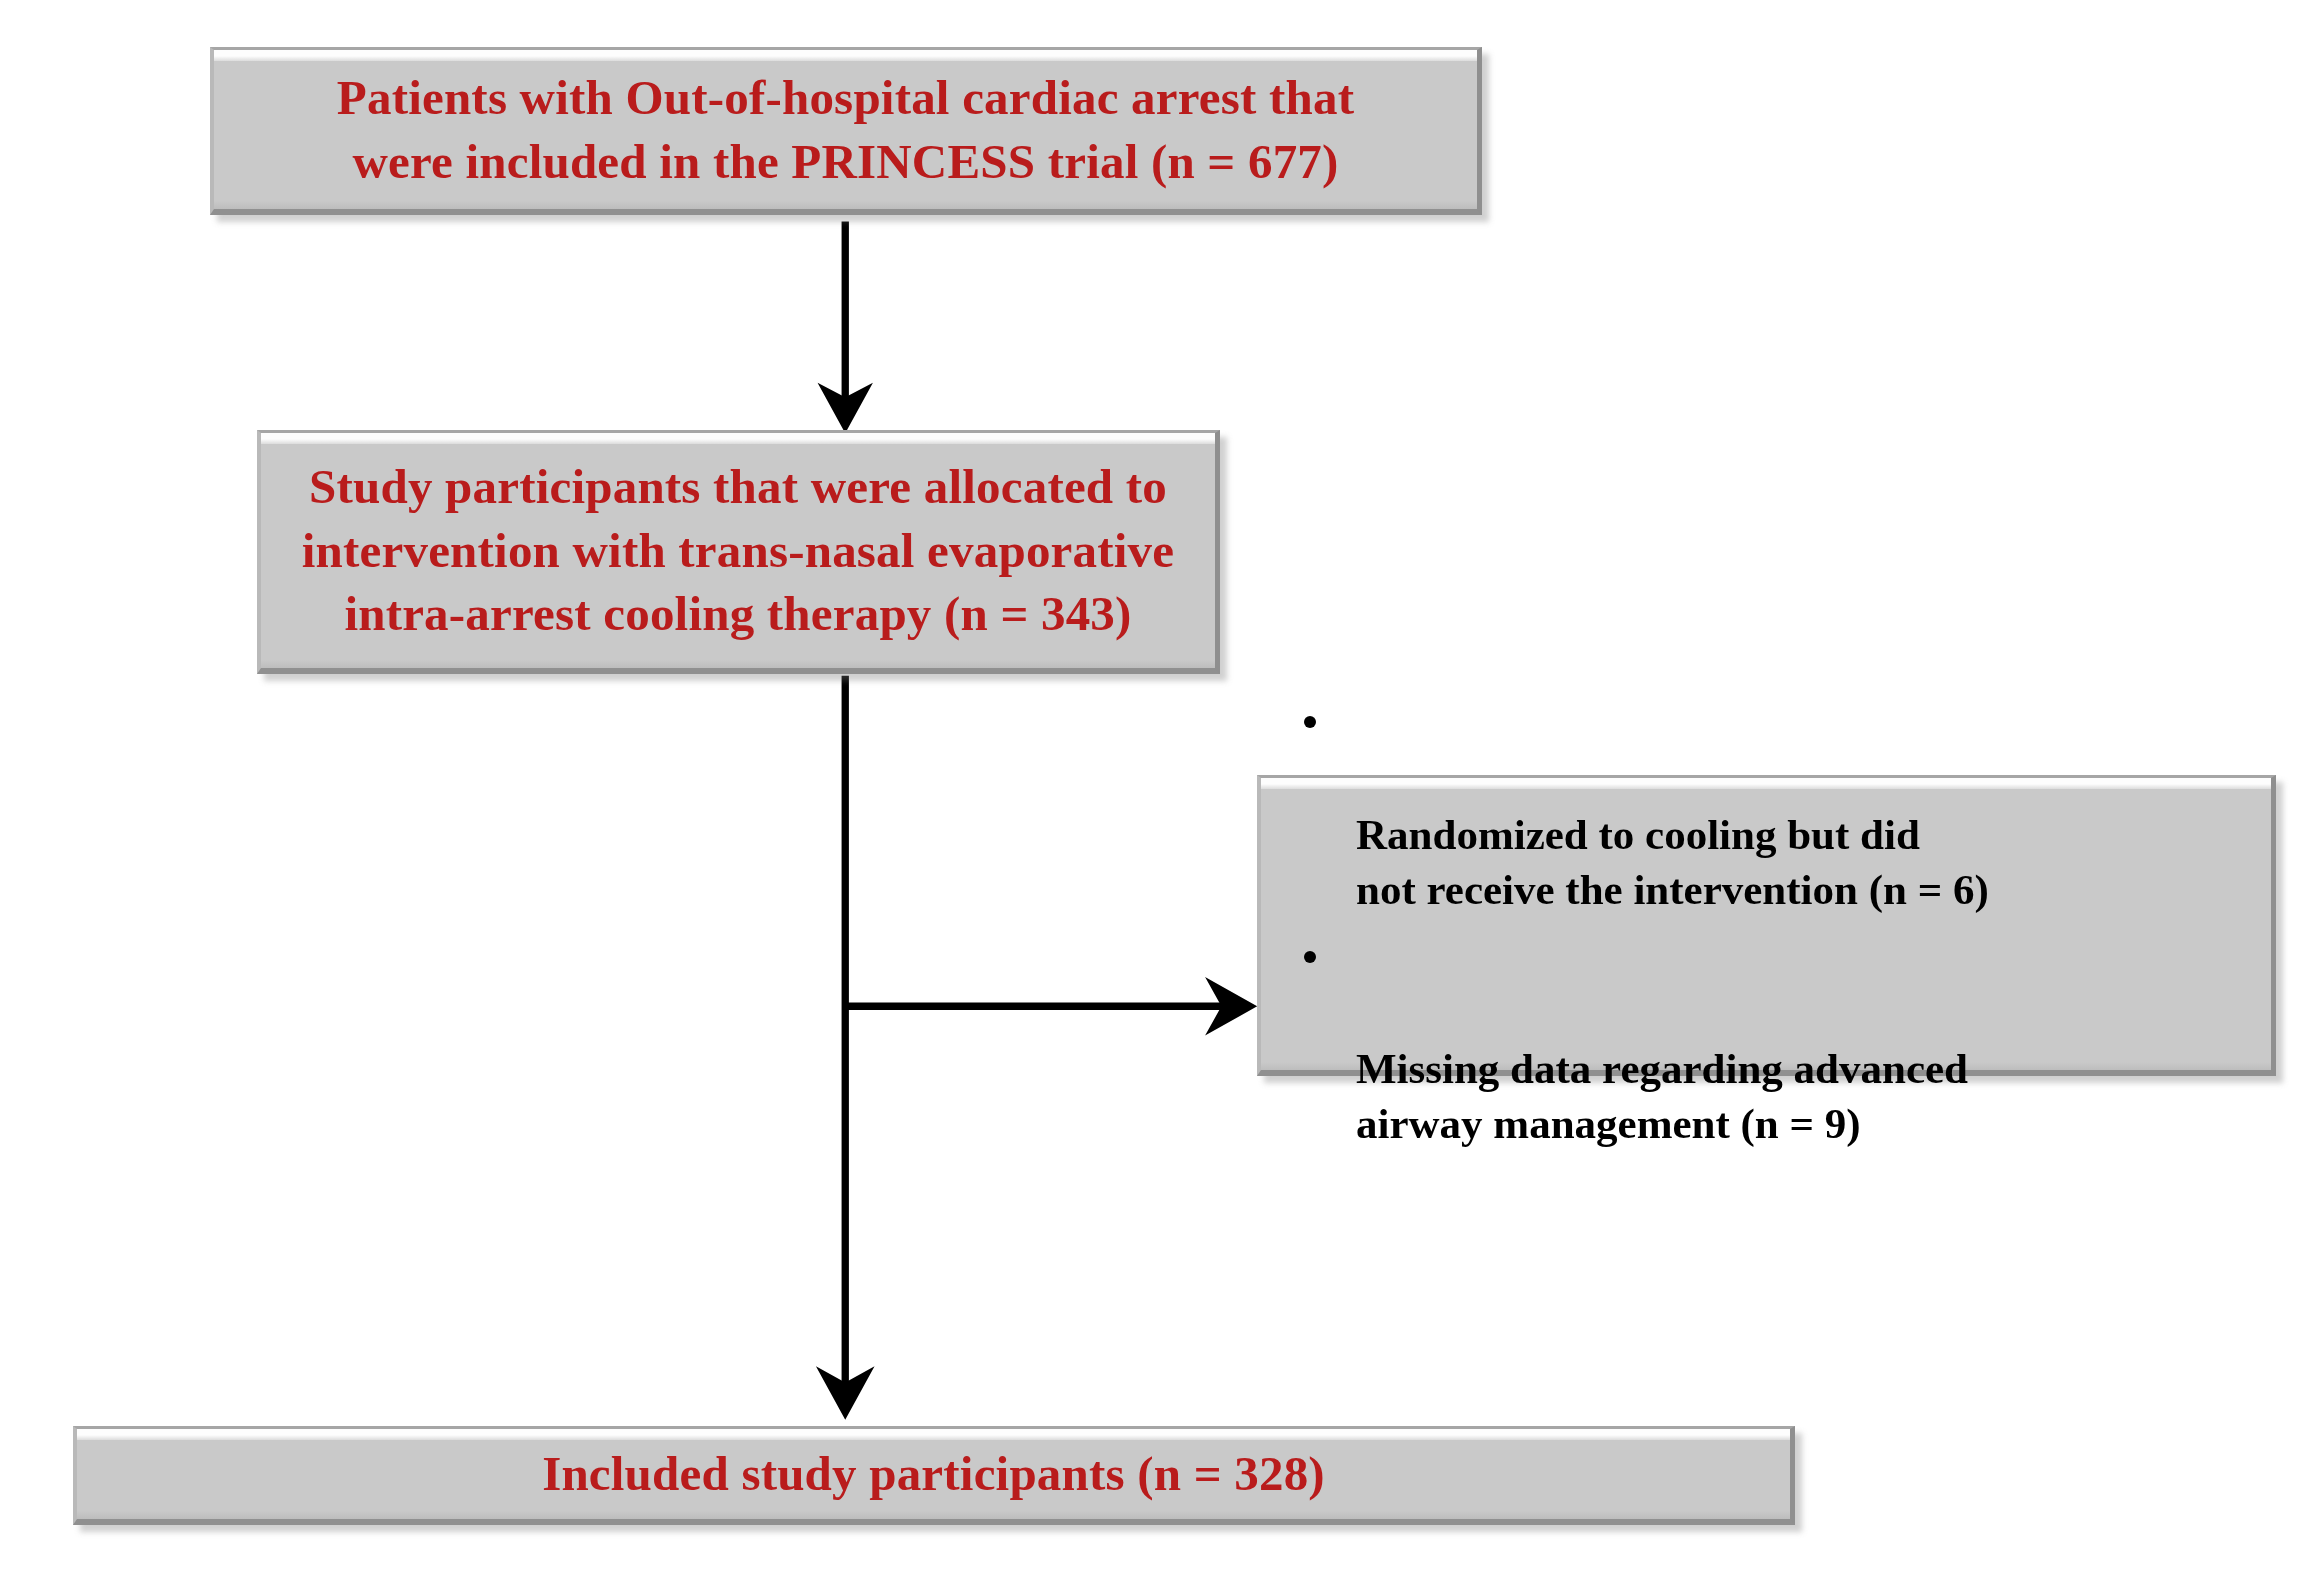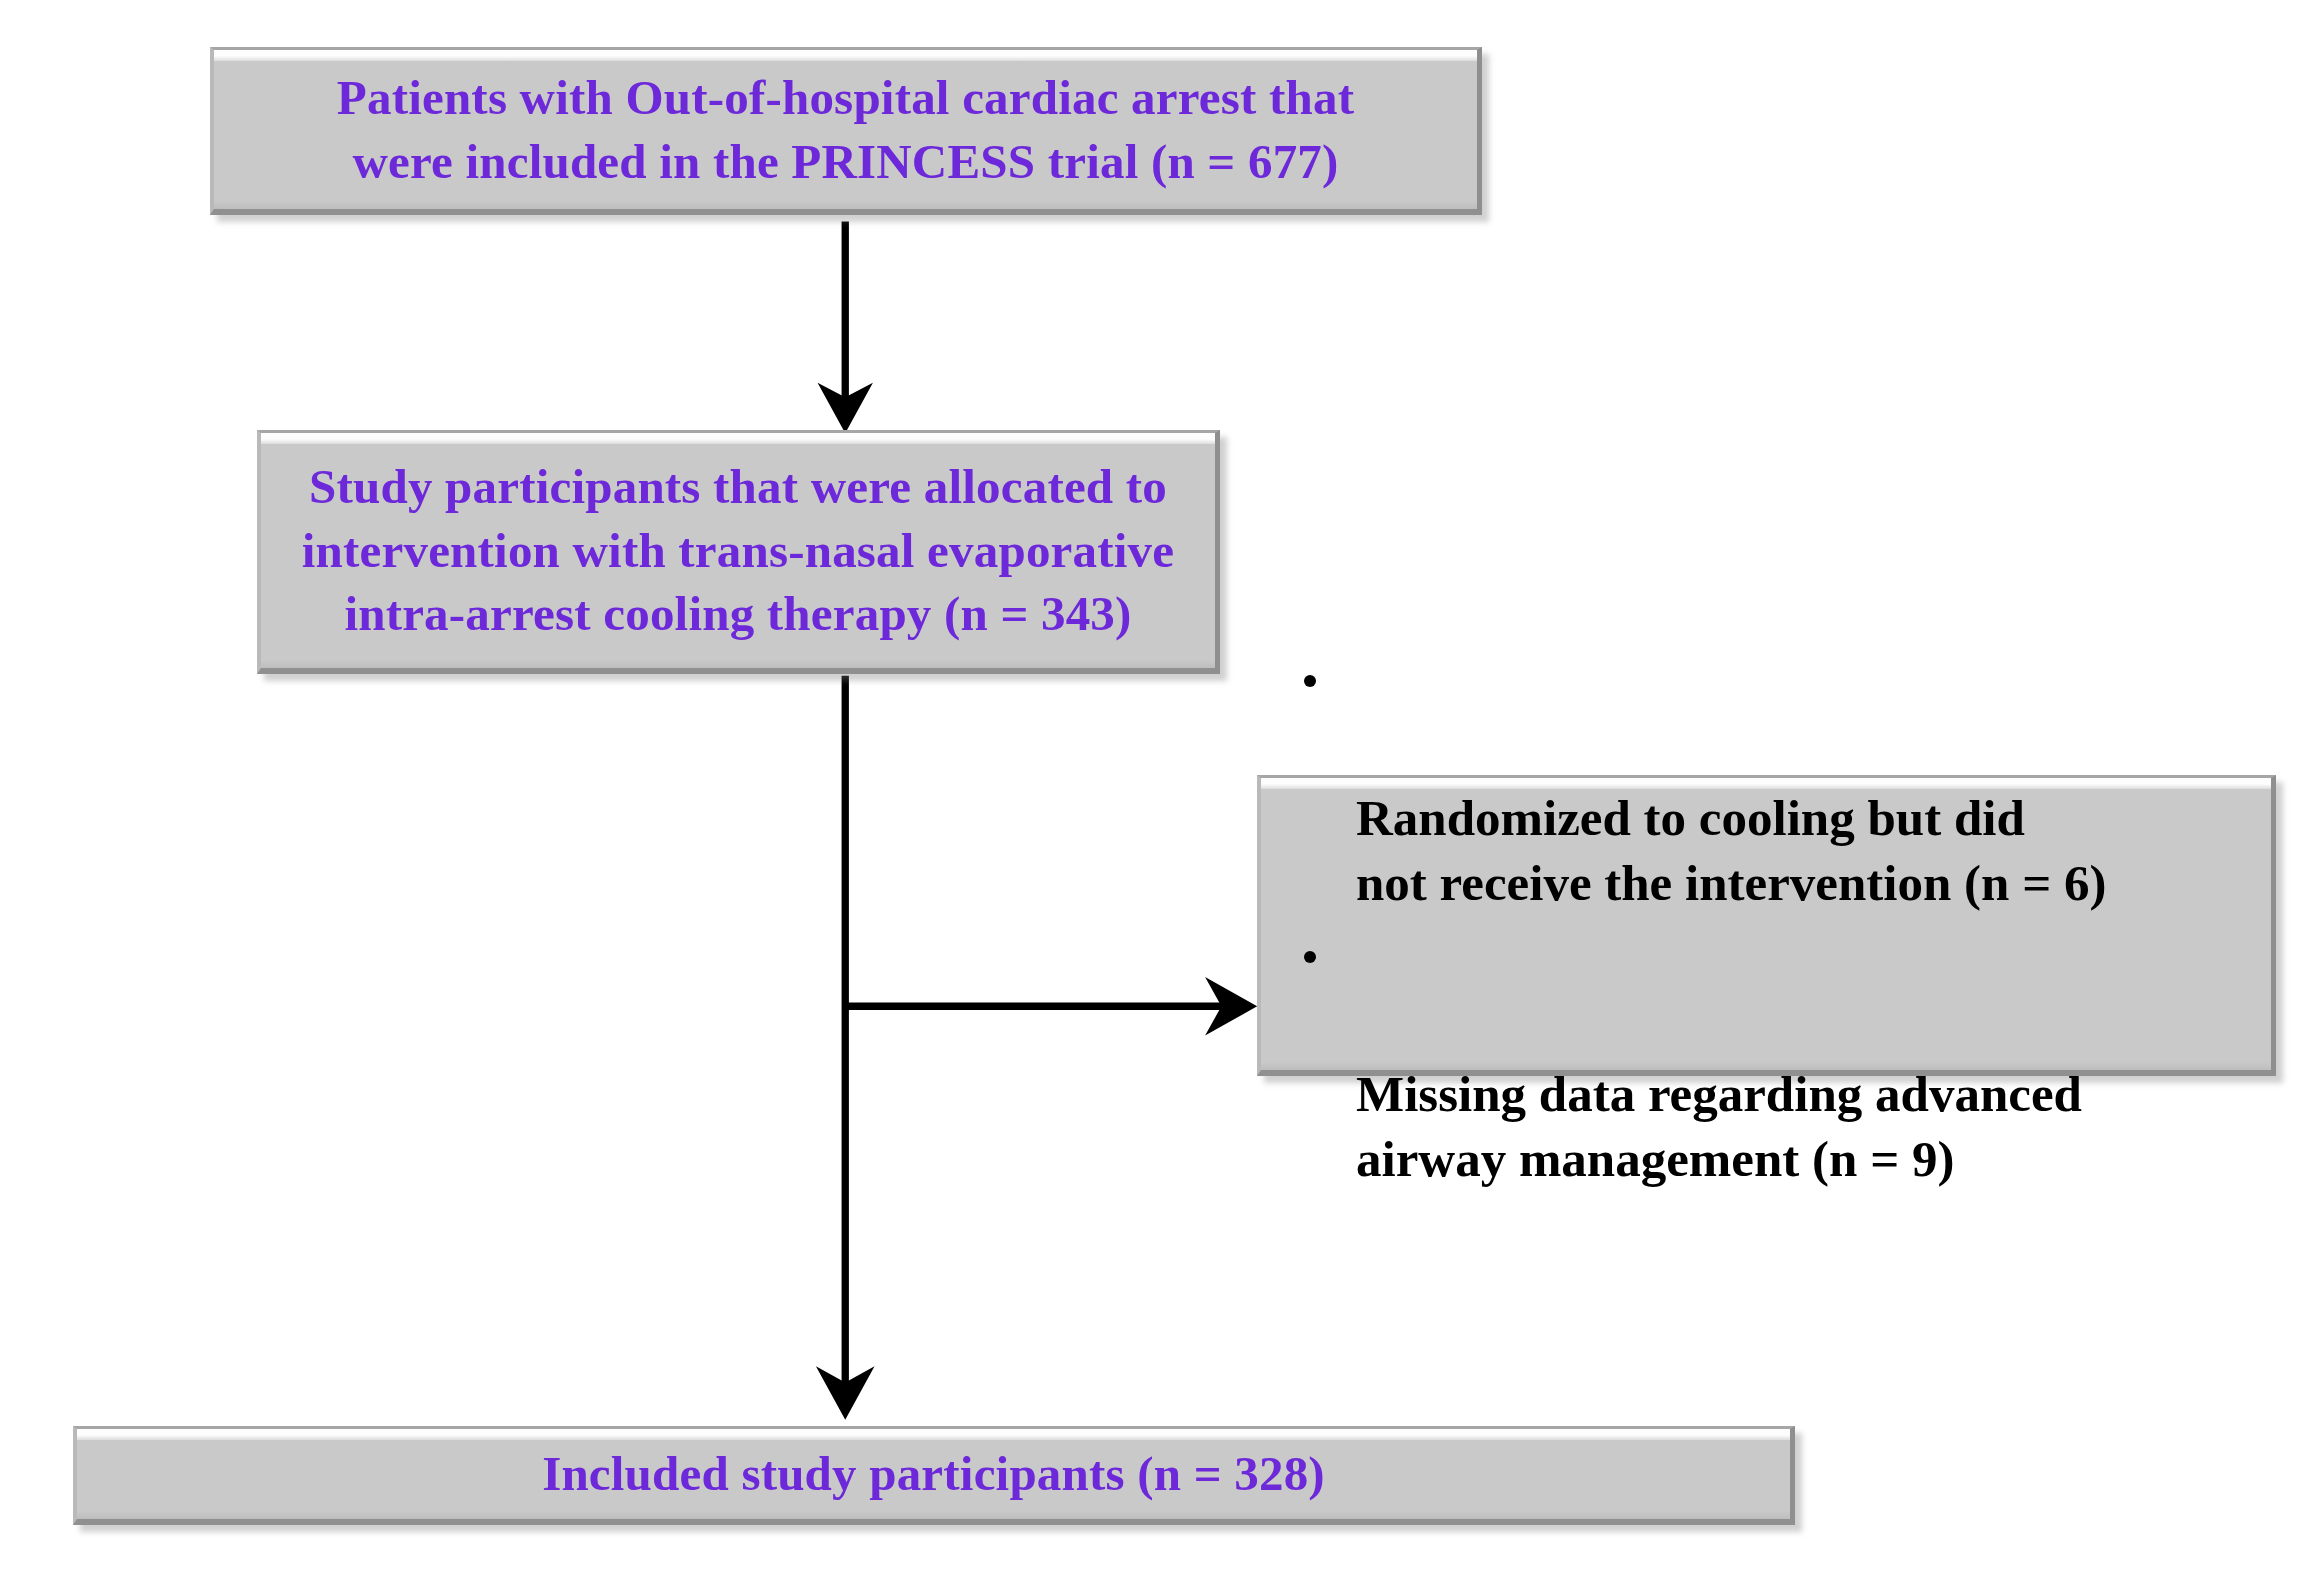--- a/index.html
+++ b/index.html
@@ -51,21 +51,21 @@
     left: 0; right: 0; bottom: 0;
     height: 8.1px;
     background: linear-gradient(to top, #bdbdbd 0%, #c9c9c9 100%);
     pointer-events: none;
   }
 
   .fc-text {
     position: relative;
     z-index: 2;
     font-weight: bold;
-    color: #6d28d9;
+    color: #b91c1c;
     text-align: center;
     line-height: 1.30;
     font-size: 49px;
     letter-spacing: 0.2px;
     padding: 0 21px;
     white-space: pre-line;
   }
 
   
   #box-enrolled {
@@ -93,21 +93,21 @@
     margin: 0;
     padding: 0 23px 0 28px;
     list-style: none;
     width: 100%;
     box-sizing: border-box;
   }
   .bullet-item {
     position: relative;
     font-weight: bold;
     color: #000;
-    font-size: 51px;
+    font-size: 43px;
     line-height: 1.28;
     padding-left: 67px;
     margin: 0 0 14.7px 0;
     text-align: left;
     white-space: pre-line;
   }
   .bullet-item:last-child { margin-bottom: 0; }
   .bullet-dot {
     position: absolute;
     left: 14.7px;

